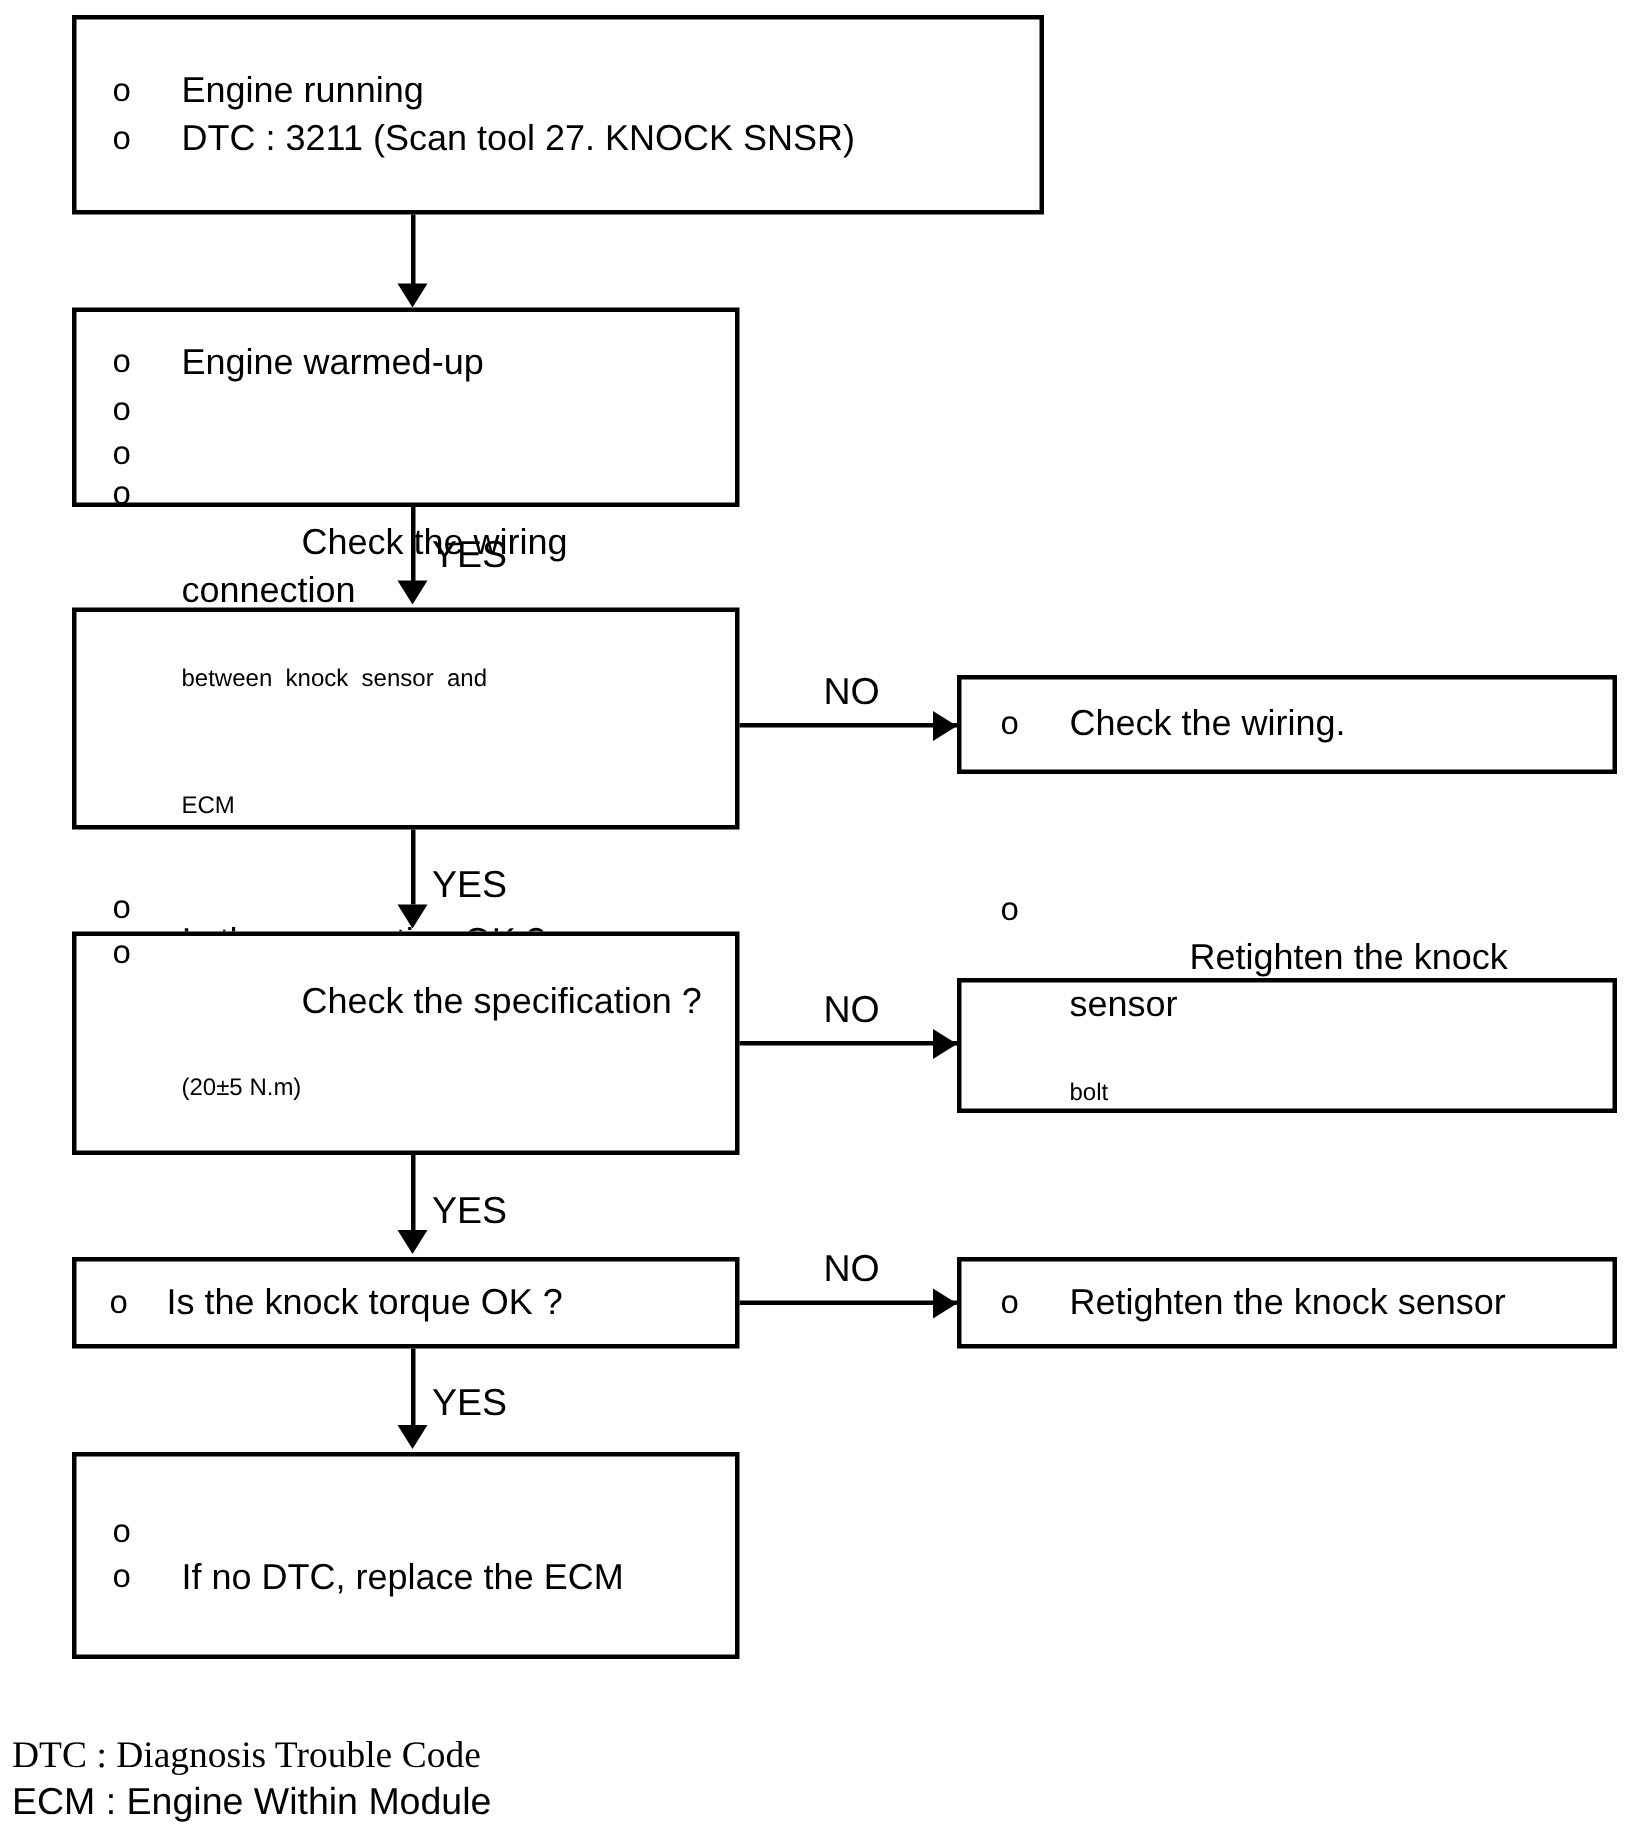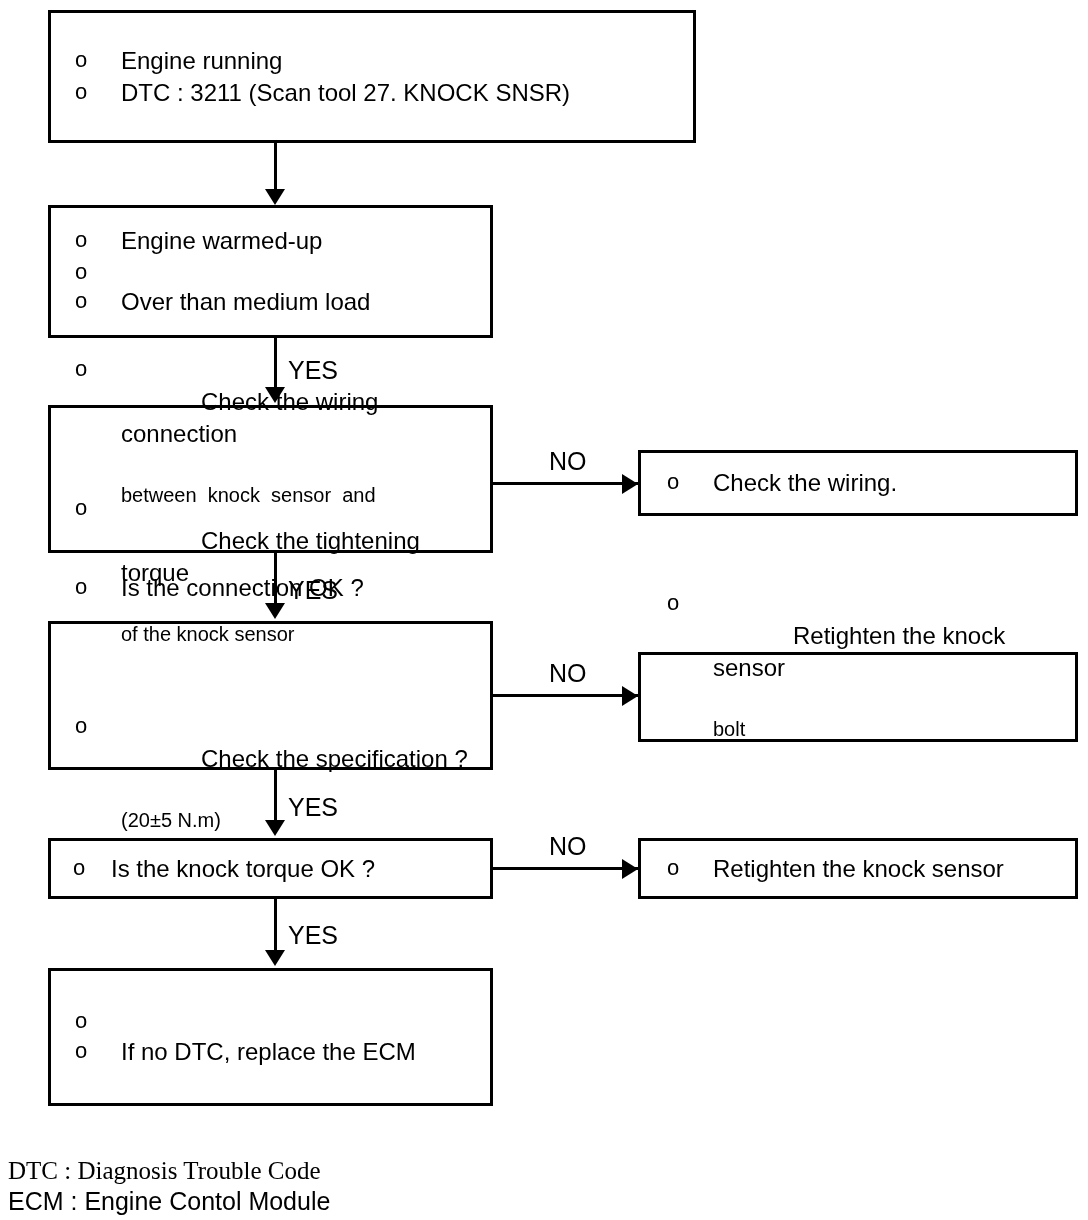--- a/index.html
+++ b/index.html
@@ -49,21 +49,21 @@
   .bullet-text {
     flex: 1 1 auto;
   }
   .node-inner {
     padding-left: 24px;
     padding-right: 10px;
   }
   .cont-line {
     display: block;
     padding-left: 46px;
-    font-size: 20px;
+    font-size: 16px;
     line-height: 1.33;
   }
   
   .vline {
     position: absolute;
     width: 3px;
     background: #000000;
   }
   .hline {
     position: absolute;
@@ -127,38 +127,38 @@
       <div class="bullets">
         <div class="bullet-row">
           <span class="bullet-mark">o</span>
           <span class="bullet-text">Engine warmed-up</span>
         </div>
         <div class="bullet-row">
           <span class="bullet-mark">o</span>
         </div>
         <div class="bullet-row">
           <span class="bullet-mark">o</span>
-          <span class="bullet-text">Over than medium load</span>
         </div>
       </div>
     </div>
   </div>
 
   <div class="vline" style="left:274px; top:338px; height:50px;"></div>
   <div class="arrow-down" style="left:265px; top:387px;"></div>
   <div class="edge-label" style="left:288px; top:358px;">YES</div>
 
   <div class="node" style="left:48px; top:405px; width:445px; height:148px;">
     <div class="node-inner">
       <div class="bullets">
         <div class="bullet-row">
           <span class="bullet-mark">o</span>
           <span class="bullet-text">
             <span>Check the wiring connection</span>
             <span class="cont-line" style="padding-left:0">between  knock  sensor  and</span>
+            <span class="cont-line" style="padding-left:0">ECM</span>
           </span>
         </div>
         <div class="bullet-row">
           <span class="bullet-mark">o</span>
           <span class="bullet-text">Is the connection OK ?</span>
         </div>
       </div>
     </div>
   </div>
 
@@ -179,24 +179,20 @@
 
   <div class="vline" style="left:274px; top:553px; height:50px;"></div>
   <div class="arrow-down" style="left:265px; top:603px;"></div>
   <div class="edge-label" style="left:288px; top:578px;">YES</div>
 
   <div class="node" style="left:48px; top:621px; width:445px; height:149px;">
     <div class="node-inner">
       <div class="bullets">
         <div class="bullet-row">
           <span class="bullet-mark">o</span>
-          <span class="bullet-text">
-            <span>Check the tightening torque</span>
-            <span class="cont-line" style="padding-left:0">of the knock sensor</span>
-          </span>
         </div>
         <div class="bullet-row">
           <span class="bullet-mark">o</span>
           <span class="bullet-text">
             <span>Check the specification ?</span>
             <span class="cont-line" style="padding-left:0">(20±5 N.m)</span>
           </span>
         </div>
       </div>
     </div>
@@ -262,15 +258,15 @@
         </div>
         <div class="bullet-row">
           <span class="bullet-mark">o</span>
           <span class="bullet-text">If no DTC, replace the ECM</span>
         </div>
       </div>
     </div>
   </div>
 
   <div class="legend" style="left:8px; top:1154px;font-family:Liberation Serif, serif;">DTC : Diagnosis Trouble Code</div>
-  <div class="legend" style="left:8px; top:1184px;">ECM : Engine Contol Module</div>
+  <div class="legend" style="left:8px; top:1184px;">ECM : Engine Within Module</div>
 
 </div>
 
 </body></html>

